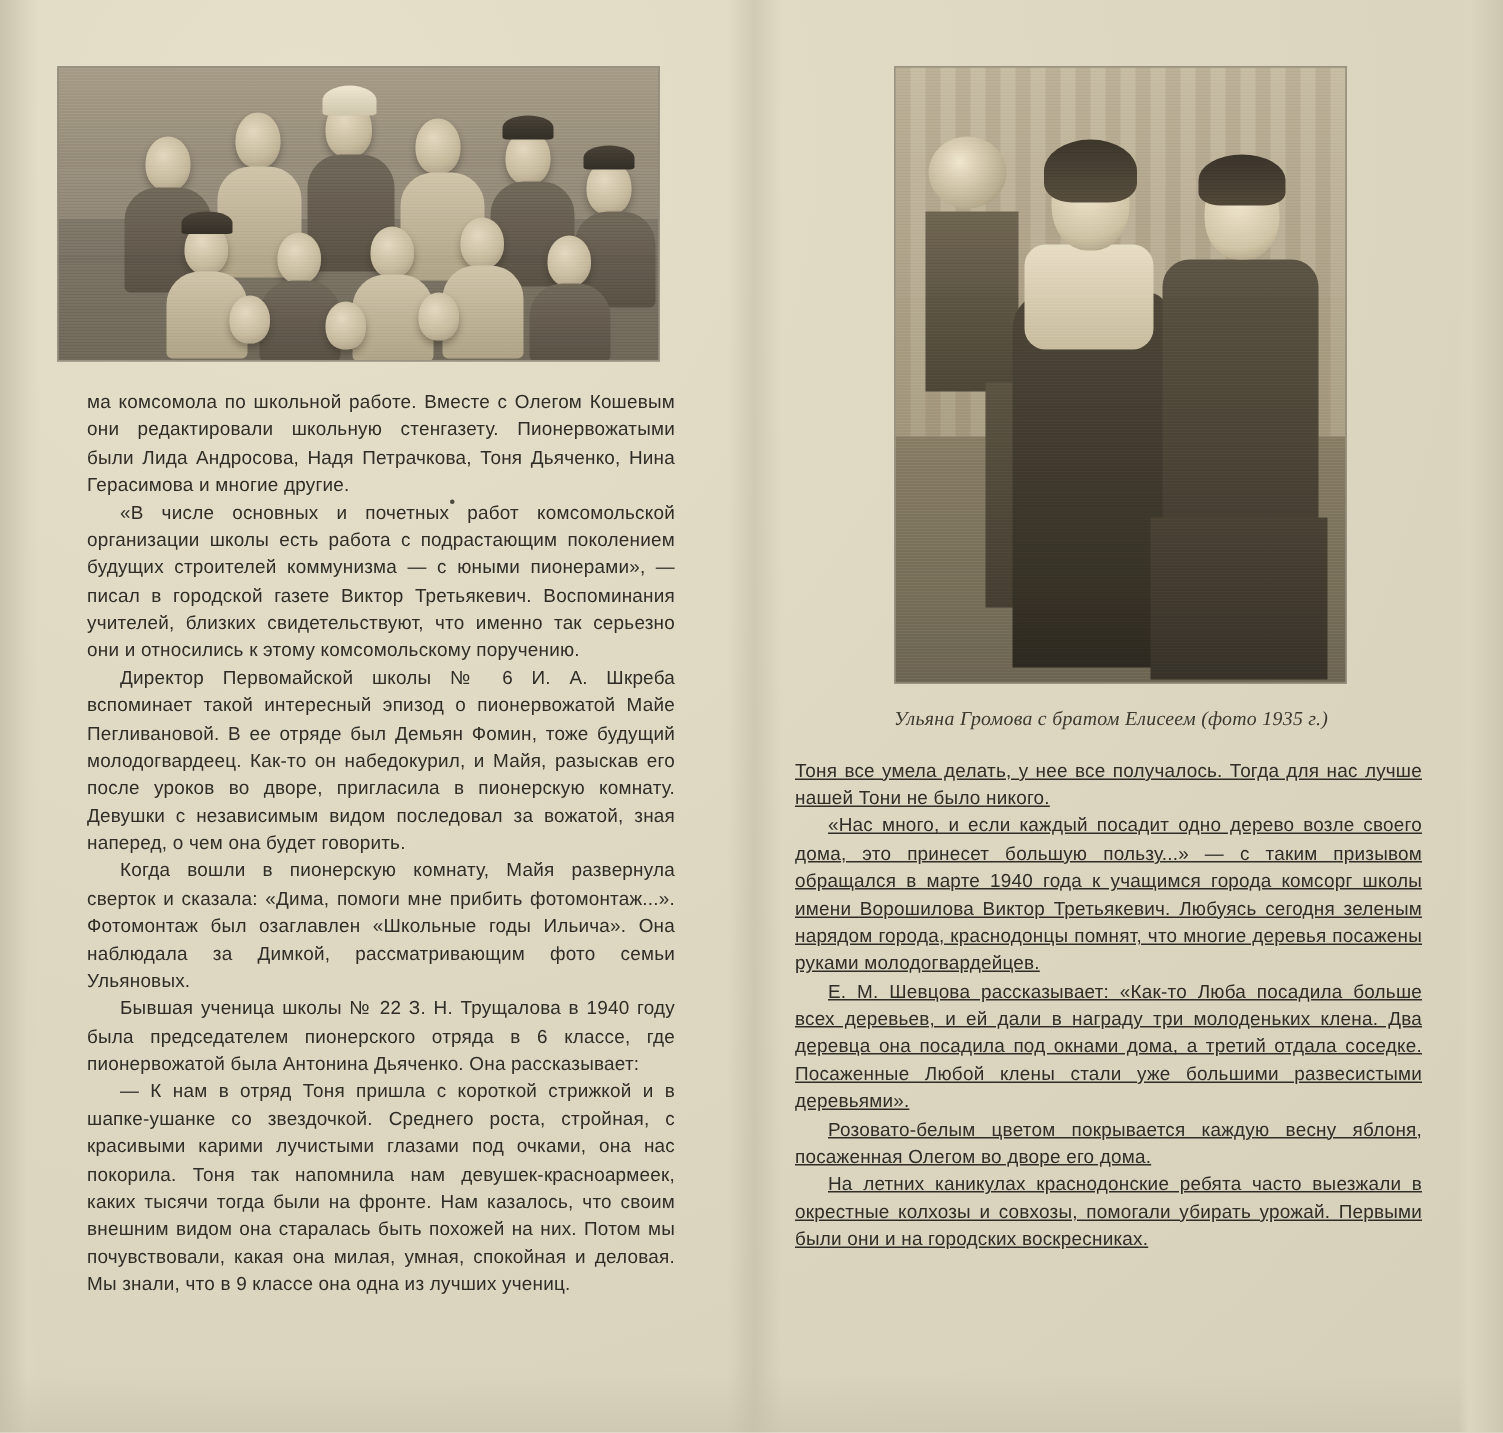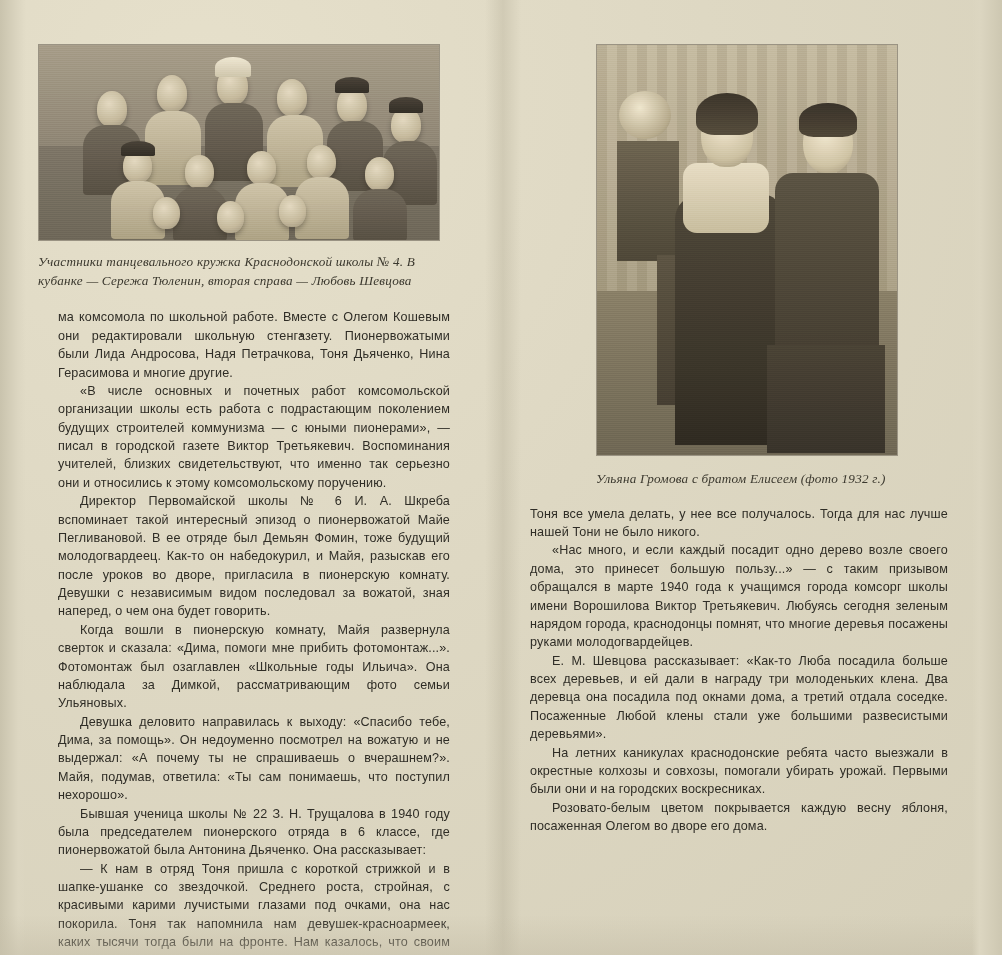--- a/index.html
+++ b/index.html
@@ -254,20 +254,21 @@
   }
   .body-text p.no-indent {
     text-indent: 0;
   }
   .left-text {
     margin-top: 18px;
     margin-left: 20px;
   }
   .right-text {
     margin-top: 16px;
+    text-decoration: underline;
   }
   .dot-mark {
     position: absolute;
     left: 300px;
     top: 333px;
     width: 3px;
     height: 3px;
     border-radius: 50%;
     background: #4b483c;
   }
@@ -315,28 +316,26 @@
         <div class="body-shape" style="left:314px; top:144px; width:54px; height:52px;"></div>
 
         <div class="head" style="left:114px; top:152px; width:27px; height:32px;"></div>
         <div class="head" style="left:178px; top:156px; width:27px; height:32px;"></div>
         <div class="head" style="left:240px; top:150px; width:27px; height:32px;"></div>
 
         <div class="photo-grain"></div>
       </div>
     </div>
 
-    <div class="caption">Участники танцевального кружка Краснодонской школы № 4. В кубанке — Сережа Тюленин, вторая справа — Любовь Шевцова</div>
 
     <div class="body-text left-text">
       <p class="no-indent">ма комсомола по школьной работе. Вместе с Олегом Кошевым они редактировали школьную стенгазету. Пионервожатыми были Лида Андросова, Надя Петрачкова, Тоня Дьяченко, Нина Герасимова и многие другие.</p>
       <p>«В числе основных и почетных работ комсомольской организации школы есть работа с подрастающим поколением будущих строителей коммунизма — с юными пионерами», — писал в городской газете Виктор Третьякевич. Воспоминания учителей, близких свидетельствуют, что именно так серьезно они и относились к этому комсомольскому поручению.</p>
       <p>Директор Первомайской школы № 6 И. А. Шкреба вспоминает такой интересный эпизод о пионервожатой Майе Пегливановой. В ее отряде был Демьян Фомин, тоже будущий молодогвардеец. Как-то он набедокурил, и Майя, разыскав его после уроков во дворе, пригласила в пионерскую комнату. Девушки с независимым видом последовал за вожатой, зная наперед, о чем она будет говорить.</p>
       <p>Когда вошли в пионерскую комнату, Майя развернула сверток и сказала: «Дима, помоги мне прибить фотомонтаж...». Фотомонтаж был озаглавлен «Школьные годы Ильича». Она наблюдала за Димкой, рассматривающим фото семьи Ульяновых.</p>
-      <p>Девушка деловито направилась к выходу: «Спасибо тебе, Дима, за помощь». Он недоуменно посмотрел на вожатую и не выдержал: «А почему ты не спрашиваешь о вчерашнем?». Майя, подумав, ответила: «Ты сам понимаешь, что поступил нехорошо».</p>
       <p>Бывшая ученица школы № 22 З. Н. Трущалова в 1940 году была председателем пионерского отряда в 6 классе, где пионервожатой была Антонина Дьяченко. Она рассказывает:</p>
       <p>— К нам в отряд Тоня пришла с короткой стрижкой и в шапке-ушанке со звездочкой. Среднего роста, стройная, с красивыми карими лучистыми глазами под очками, она нас покорила. Тоня так напомнила нам девушек-красноармеек, каких тысячи тогда были на фронте. Нам казалось, что своим внешним видом она старалась быть похожей на них. Потом мы почувствовали, какая она милая, умная, спокойная и деловая. Мы знали, что в 9 классе она одна из лучших учениц.</p>
     </div>
   </div>
 
   <div class="dot-mark"></div>
 
   <div class="col-right">
 
     <div class="photo photo-portrait">
@@ -352,26 +351,26 @@
         <div class="fig-woman-head"></div>
         <div class="fig-woman-hair"></div>
         <div class="fig-man-coat"></div>
         <div class="fig-man-legs"></div>
         <div class="fig-man-head"></div>
         <div class="fig-man-hair"></div>
         <div class="photo-grain"></div>
       </div>
     </div>
 
-    <div class="caption caption-right">Ульяна Громова с братом Елисеем (фото 1932 г.)</div>
+    <div class="caption caption-right">Ульяна Громова с братом Елисеем (фото 1935 г.)</div>
 
     <div class="body-text right-text">
       <p class="no-indent">Тоня все умела делать, у нее все получалось. Тогда для нас лучше нашей Тони не было никого.</p>
       <p>«Нас много, и если каждый посадит одно дерево возле своего дома, это принесет большую пользу...» — с таким призывом обращался в марте 1940 года к учащимся города комсорг школы имени Ворошилова Виктор Третьякевич. Любуясь сегодня зеленым нарядом города, краснодонцы помнят, что многие деревья посажены руками молодогвардейцев.</p>
       <p>Е. М. Шевцова рассказывает: «Как-то Люба посадила больше всех деревьев, и ей дали в награду три молоденьких клена. Два деревца она посадила под окнами дома, а третий отдала соседке. Посаженные Любой клены стали уже большими развесистыми деревьями».</p>
+      <p>Розовато-белым цветом покрывается каждую весну яблоня, посаженная Олегом во дворе его дома.</p>
       <p>На летних каникулах краснодонские ребята часто выезжали в окрестные колхозы и совхозы, помогали убирать урожай. Первыми были они и на городских воскресниках.</p>
-      <p>Розовато-белым цветом покрывается каждую весну яблоня, посаженная Олегом во дворе его дома.</p>
     </div>
   </div>
 
   <div class="gutter"></div>
   <div class="bottom-fade"></div>
 </div>
 
 </body></html>

